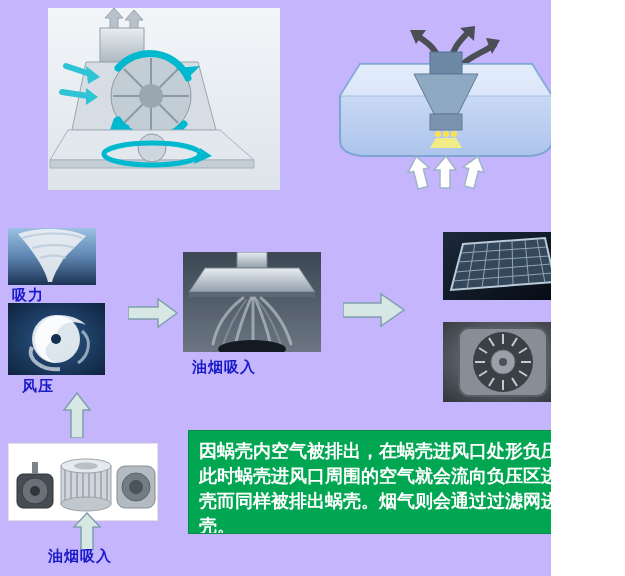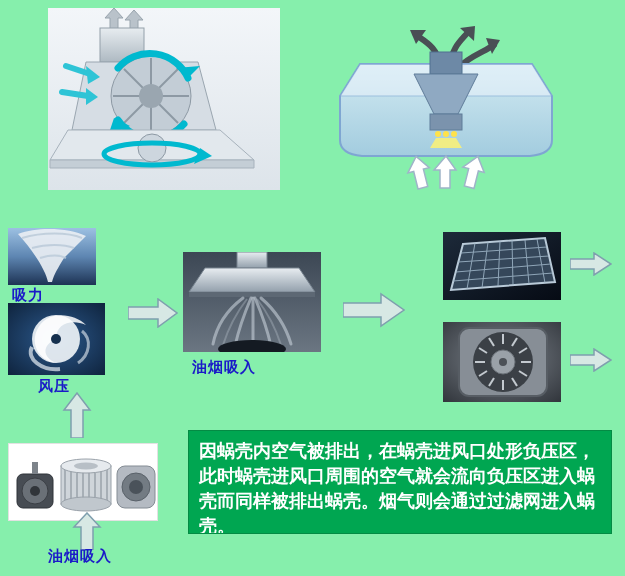--- a/index.html
+++ b/index.html
@@ -1,18 +1,18 @@
 <!DOCTYPE html>
 <html><head>
 <meta charset="utf-8">
 <style>
   * { margin:0; padding:0; box-sizing:border-box; }
   html,body { background:#ffffff; }
   body { font-family:"DejaVu Sans", sans-serif; }
-  .canvas { position:relative; width:625px; height:576px; background:#86efac; overflow:hidden; }
+  .canvas { position:relative; width:551px; height:576px; background:#c4b5fd; overflow:hidden; }
   .img-box { position:absolute; overflow:hidden; }
   .label { position:absolute; color:#1a1ac8; font-weight:bold; font-size:15px; white-space:nowrap; letter-spacing:1px; }
   .flow-arrow { position:absolute; }
   .flow-arrow polygon { fill:#d7e8e4; stroke:#7f9fae; stroke-width:1.5; }
   .info-box {
     position:absolute; left:188px; top:430px; width:424px; height:104px;
     background:#00a651; border:1px solid #048b44; color:#ffffff;
     font-weight:bold; font-size:18px; line-height:25px; padding:7px 10px;
     overflow:hidden; text-align:left;
   }
@@ -145,21 +145,21 @@
         </radialGradient>
       </defs>
       <rect width="97" height="72" fill="url(#gHur)"></rect>
       <circle cx="48" cy="36" r="24" fill="#f2f6f9" opacity="0.9"></circle>
       <path d="M 48 36 C 48 20 64 16 78 22 C 66 10 42 8 32 22 C 20 38 30 58 48 60 C 34 54 34 42 48 36 Z" fill="#ffffff" opacity="0.85"></path>
       <path d="M 24 44 C 18 56 34 68 52 66" fill="none" stroke="#e6edf3" stroke-width="4" opacity="0.7"></path>
       <path d="M 74 28 C 84 36 82 52 70 60" fill="none" stroke="#e6edf3" stroke-width="3" opacity="0.6"></path>
       <circle cx="48" cy="36" r="5" fill="#15304e"></circle>
     </svg>
   </div>
-  <div class="label" style="left:38px; top:377px;">风压</div>
+  <div class="label" style="left:22px; top:377px;">风压</div>
 
   <svg class="flow-arrow" style="left:128px; top:298px;" viewBox="0 0 50 30" width="50" height="30">
     <polygon points="0,9 30,9 30,1 49,15 30,29 30,21 0,21"></polygon>
   </svg>
 
   <div class="img-box" style="left:183px; top:252px; width:138px; height:100px;">
     <svg viewBox="0 0 138 100" width="138" height="100">
       <defs>
         <linearGradient id="gSm" x1="0" y1="0" x2="0" y2="1">
           <stop offset="0" stop-color="#3c4754"></stop>

